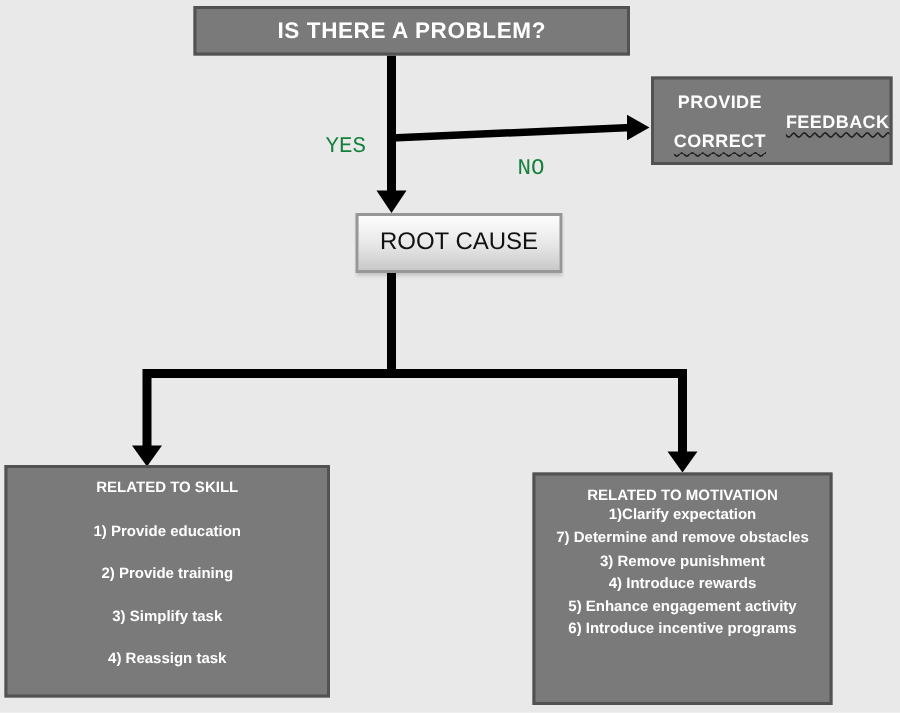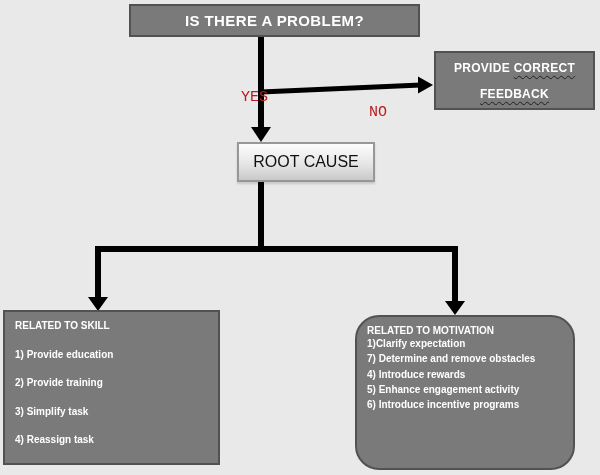--- a/index.html
+++ b/index.html
@@ -17,41 +17,42 @@
     position: absolute;
     left: 0; top: 0;
     width: 600px; height: 475px;
     z-index: 1;
   }
 
   .node {
     position: absolute;
     z-index: 2;
     box-sizing: border-box;
+    text-align: center;
   }
 
   .gray-box {
     background: #7a7a7a;
     border: 2px solid #525252;
     color: #ffffff;
     font-weight: bold;
   }
 
   .problem-box {
     left: 129px; top: 4px;
     width: 291px; height: 33px;
     display: flex; align-items: center; justify-content: center;
     font-size: 15px;
     letter-spacing: 0.4px;
   }
 
   .feedback-box {
     left: 434px; top: 51px;
     width: 161px; height: 59px;
-    display: flex; flex-direction: column;
+    display: flex; 
     align-items: center; justify-content: center;
     font-size: 12px;
     letter-spacing: 0.3px;
     line-height: 26px;
     text-align: center;
   }
 
   .wavy {
     text-decoration: underline;
     text-decoration-style: wavy;
@@ -77,37 +78,36 @@
     font-size: 10px;
   }
 
   .skill-box {
     left: 3px; top: 310px;
     width: 217px; height: 155px;
   }
 
   .motivation-box {
     left: 355px; top: 315px;
-    width: 220px; height: 155px; border-radius: 24px;
+    width: 200px; height: 155px;
   }
 
   .list-title { margin-top: 3px; }
 
   .skill-box .list-item { margin-top: 17.5px; }
 
   .motivation-box .list-item { line-height: 15.3px; }
   .motivation-box .list-item:first-of-type { margin-top: 15px; }
 
   .edge-label {
     position: absolute;
     z-index: 2;
     font-family: "Liberation Mono", monospace;
     font-size: 15px;
-    color: #b91c1c;
-    margin-left: 24px;
+    color: #15803d;
   }
 
   .yes-label { left: 217px; top: 89px; }
   .no-label  { left: 345px; top: 104px; }
 </style>
 </head>
 <body>
 
 <div class="canvas">
 
@@ -152,18 +152,19 @@
     <div class="list-item">1) Provide education</div>
     <div class="list-item">2) Provide training</div>
     <div class="list-item">3) Simplify task</div>
     <div class="list-item">4) Reassign task</div>
   </div>
 
   <div class="node gray-box list-box motivation-box">
     <div class="list-title">RELATED TO MOTIVATION</div>
     <div class="list-item">1)Clarify expectation</div>
     <div class="list-item">7) Determine and remove obstacles</div>
+    <div class="list-item">3) Remove punishment</div>
     <div class="list-item">4) Introduce rewards</div>
     <div class="list-item">5) Enhance engagement activity</div>
     <div class="list-item">6) Introduce incentive programs</div>
   </div>
 
 </div>
 
 </body></html>

